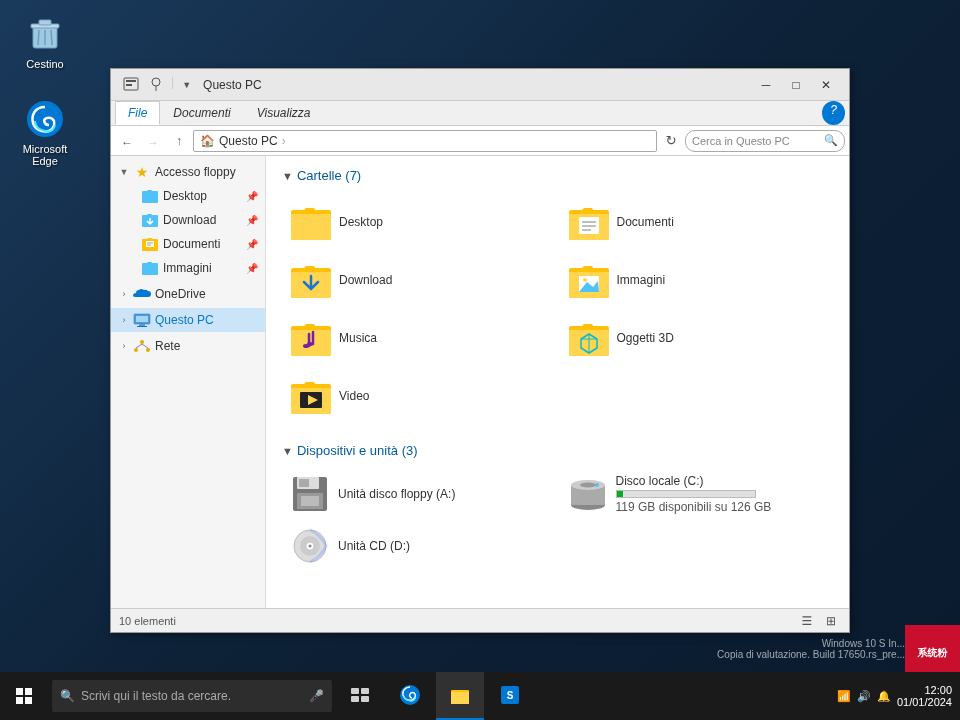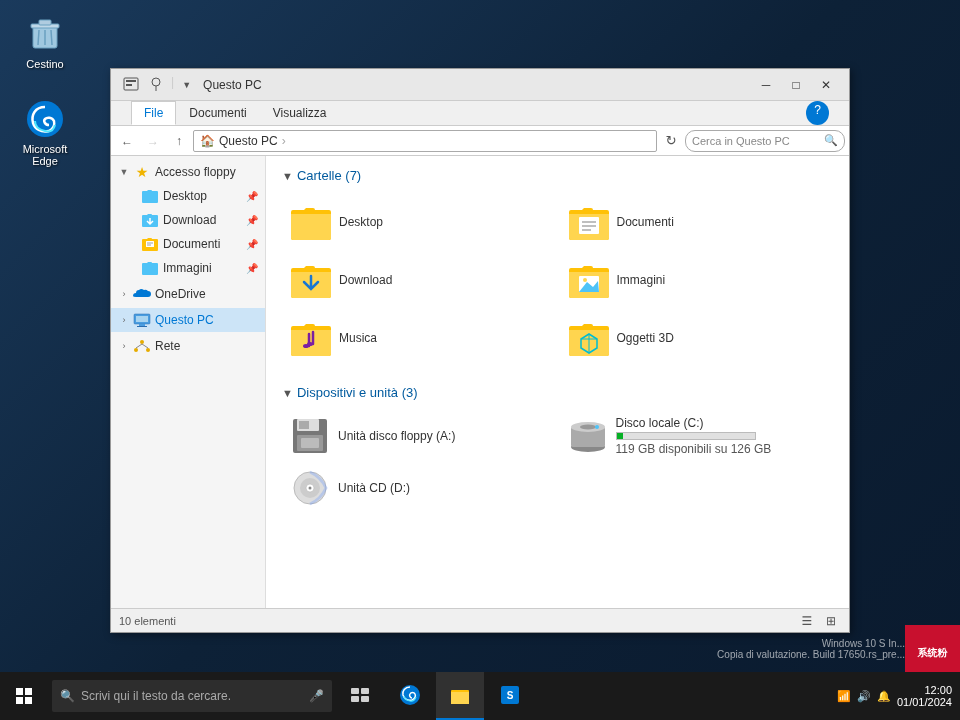--- a/index.html
+++ b/index.html
@@ -206,21 +206,22 @@
 
     
     .ribbon {
       background: #f0f0f0;
       border-bottom: 1px solid #ccc;
       flex-shrink: 0;
     }
 
     .ribbon-tabs {
       display: flex;
-      padding: 0 20px;
+      padding: 0 4px;
+      font-style: italic;
     }
 
     .ribbon-tab {
       padding: 4px 12px;
       font-size: 12px;
       cursor: pointer;
       color: #333;
       border: 1px solid transparent;
     }
 
@@ -801,20 +802,31 @@
                 <path d="M0 7 Q0 5 2 5 L13 5 L15 3 L22 3 Q24 3 24 5 L38 5 Q40 5 40 7 L40 33 Q40 35 38 35 L2 35 Q0 35 0 33Z" fill="#ffc107"></path>
                 <path d="M0 9 L40 9 L40 33 Q40 35 38 35 L2 35 Q0 35 0 33Z" fill="#ffd54f"></path>
                 <polygon points="20,13 28,18 28,27 20,32 12,27 12,18" fill="none" stroke="#00bcd4" stroke-width="1.5"></polygon>
                 <line x1="20" y1="13" x2="20" y2="32" stroke="#00bcd4" stroke-width="1"></line>
                 <line x1="12" y1="18" x2="28" y2="18" stroke="#00bcd4" stroke-width="1"></line>
               </svg>
             </div>
             <span class="folder-name">Oggetti 3D</span>
           </div>
 
+          <div class="folder-item">
+            <div class="folder-icon">
+              <svg width="40" height="35" viewBox="0 0 40 35">
+                <path d="M0 7 Q0 5 2 5 L13 5 L15 3 L22 3 Q24 3 24 5 L38 5 Q40 5 40 7 L40 33 Q40 35 38 35 L2 35 Q0 35 0 33Z" fill="#ffc107"></path>
+                <path d="M0 9 L40 9 L40 33 Q40 35 38 35 L2 35 Q0 35 0 33Z" fill="#ffd54f"></path>
+                <rect x="9" y="13" width="22" height="16" fill="#222" rx="1"></rect>
+                <polygon points="17,16 17,26 27,21" fill="#ffd54f"></polygon>
+              </svg>
+            </div>
+            <span class="folder-name">Video</span>
+          </div>
         </div>
 
         <div class="section-header">
           <span class="section-toggle">▼</span>
           <span class="section-title">Dispositivi e unità (3)</span>
         </div>
 
         <div class="devices-grid">
 
           <div class="disk-item">

